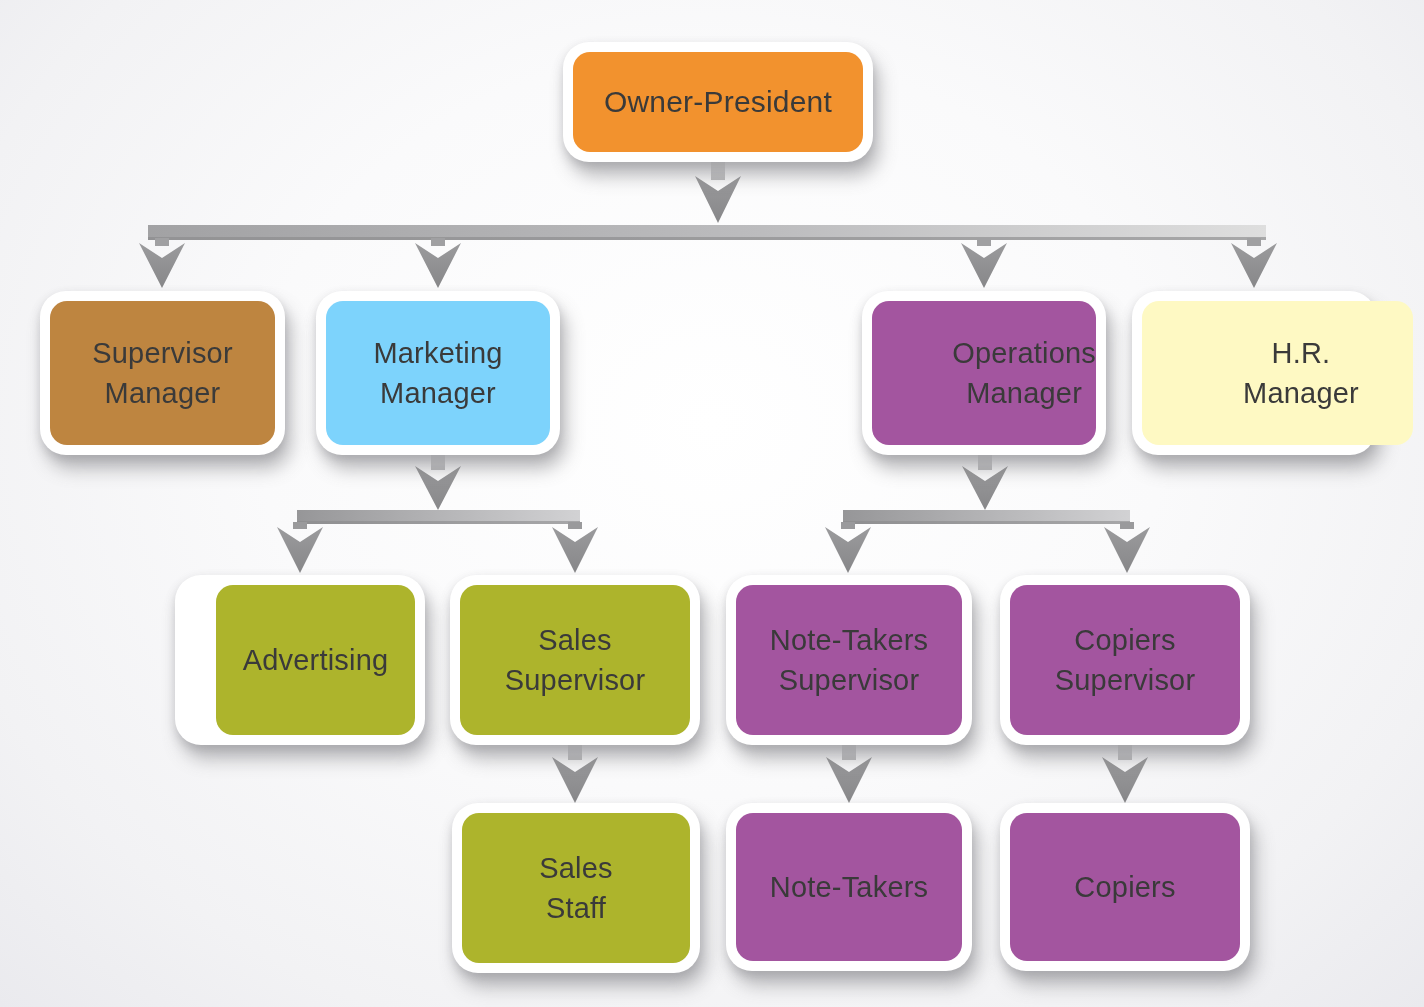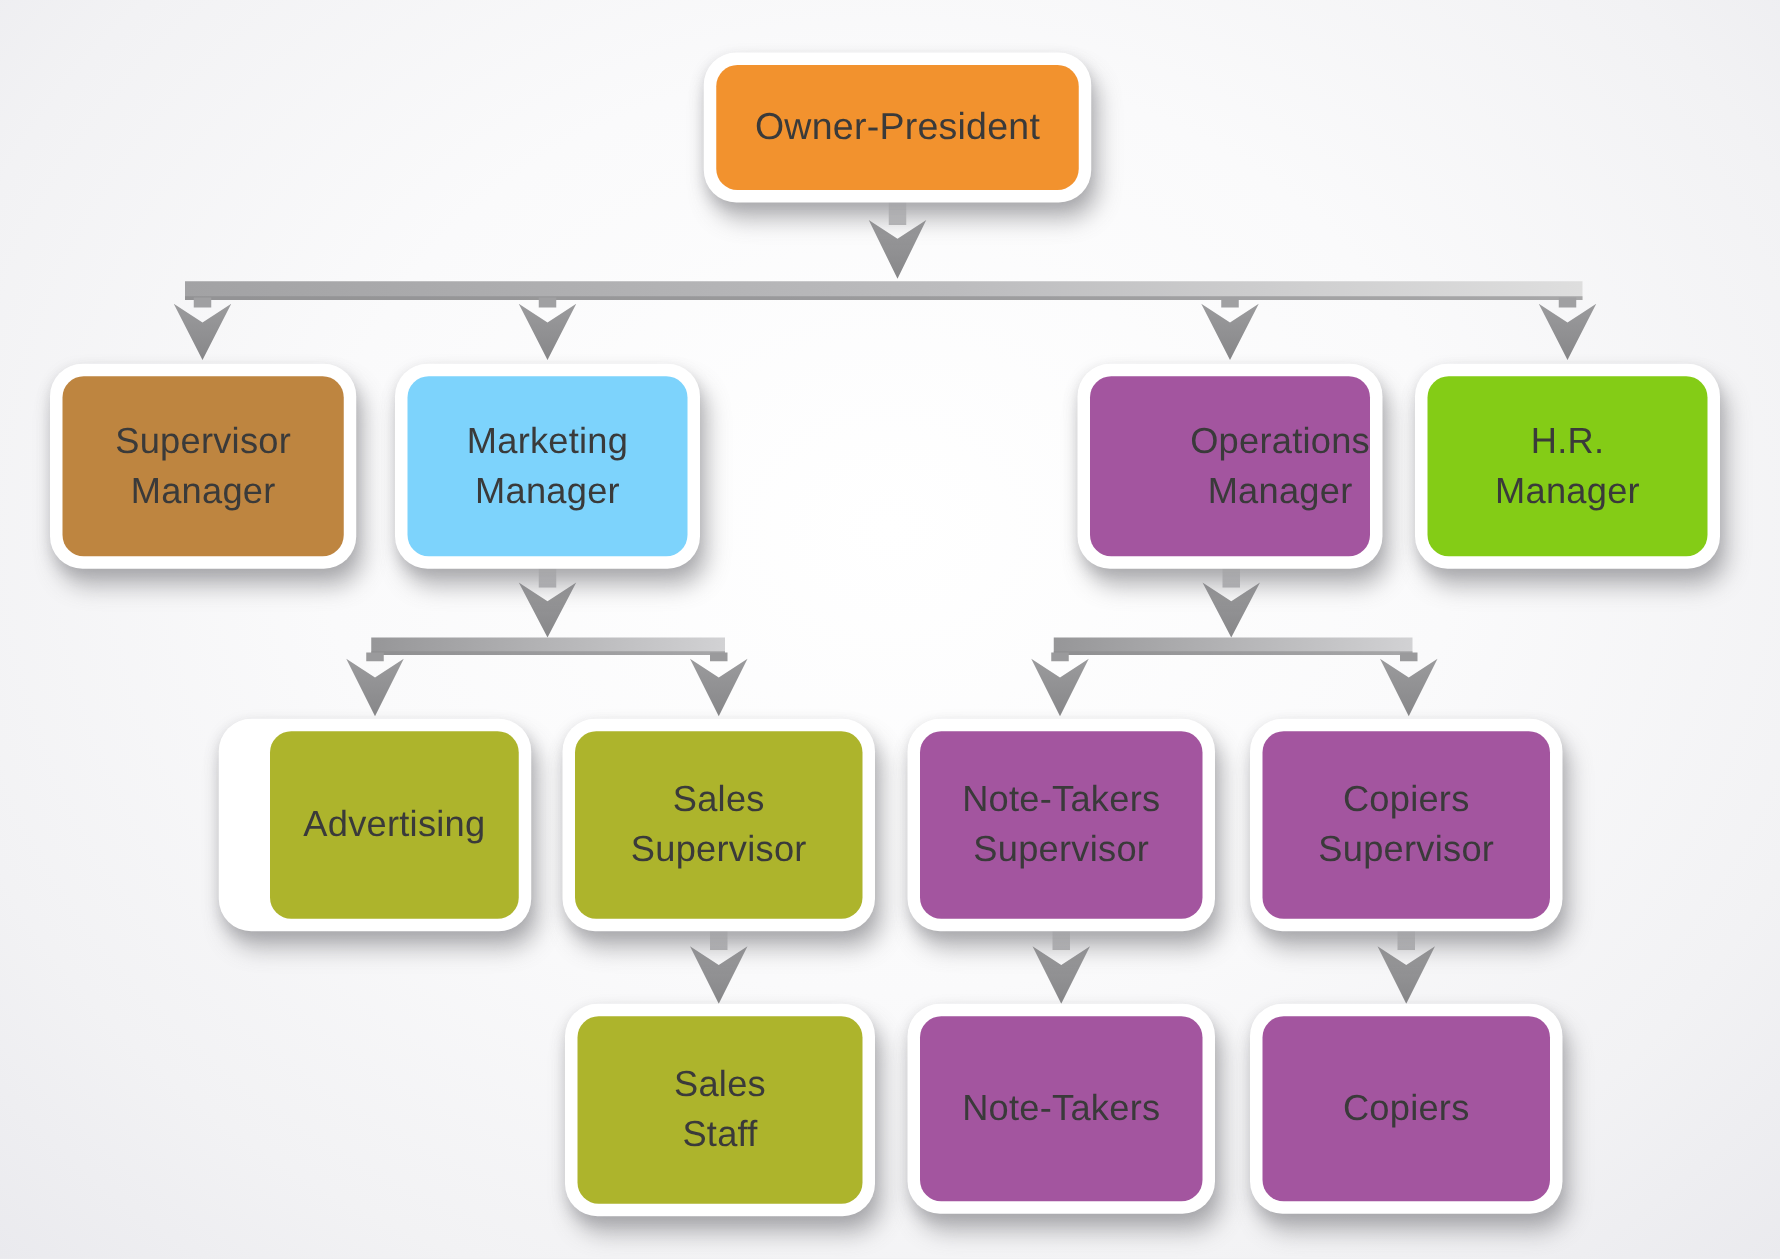--- a/index.html
+++ b/index.html
@@ -166,21 +166,21 @@
 Manager</span>
     </div>
   </div>
   <div class="node" style="left:862px; top:291px; width:244px; height:164px;">
     <div class="node-inner" style="background: rgb(163, 85, 159); justify-content: flex-end;">
       <span class="node-label">Operations
 Manager</span>
     </div>
   </div>
   <div class="node" style="left:1132px; top:291px; width:244px; height:164px;">
-    <div class="node-inner" style="background: #84cc16;">
+    <div class="node-inner" style="background: #fef9c3; padding-left: 47px;">
       <span class="node-label">H.R.
 Manager</span>
     </div>
   </div>
 
   <div class="node" style="left:175px; top:575px; width:250px; height:170px;padding-left:41px;">
     <div class="node-inner" style="background: rgb(173, 180, 44);">
       <span class="node-label">Advertising</span>
     </div>
   </div>

